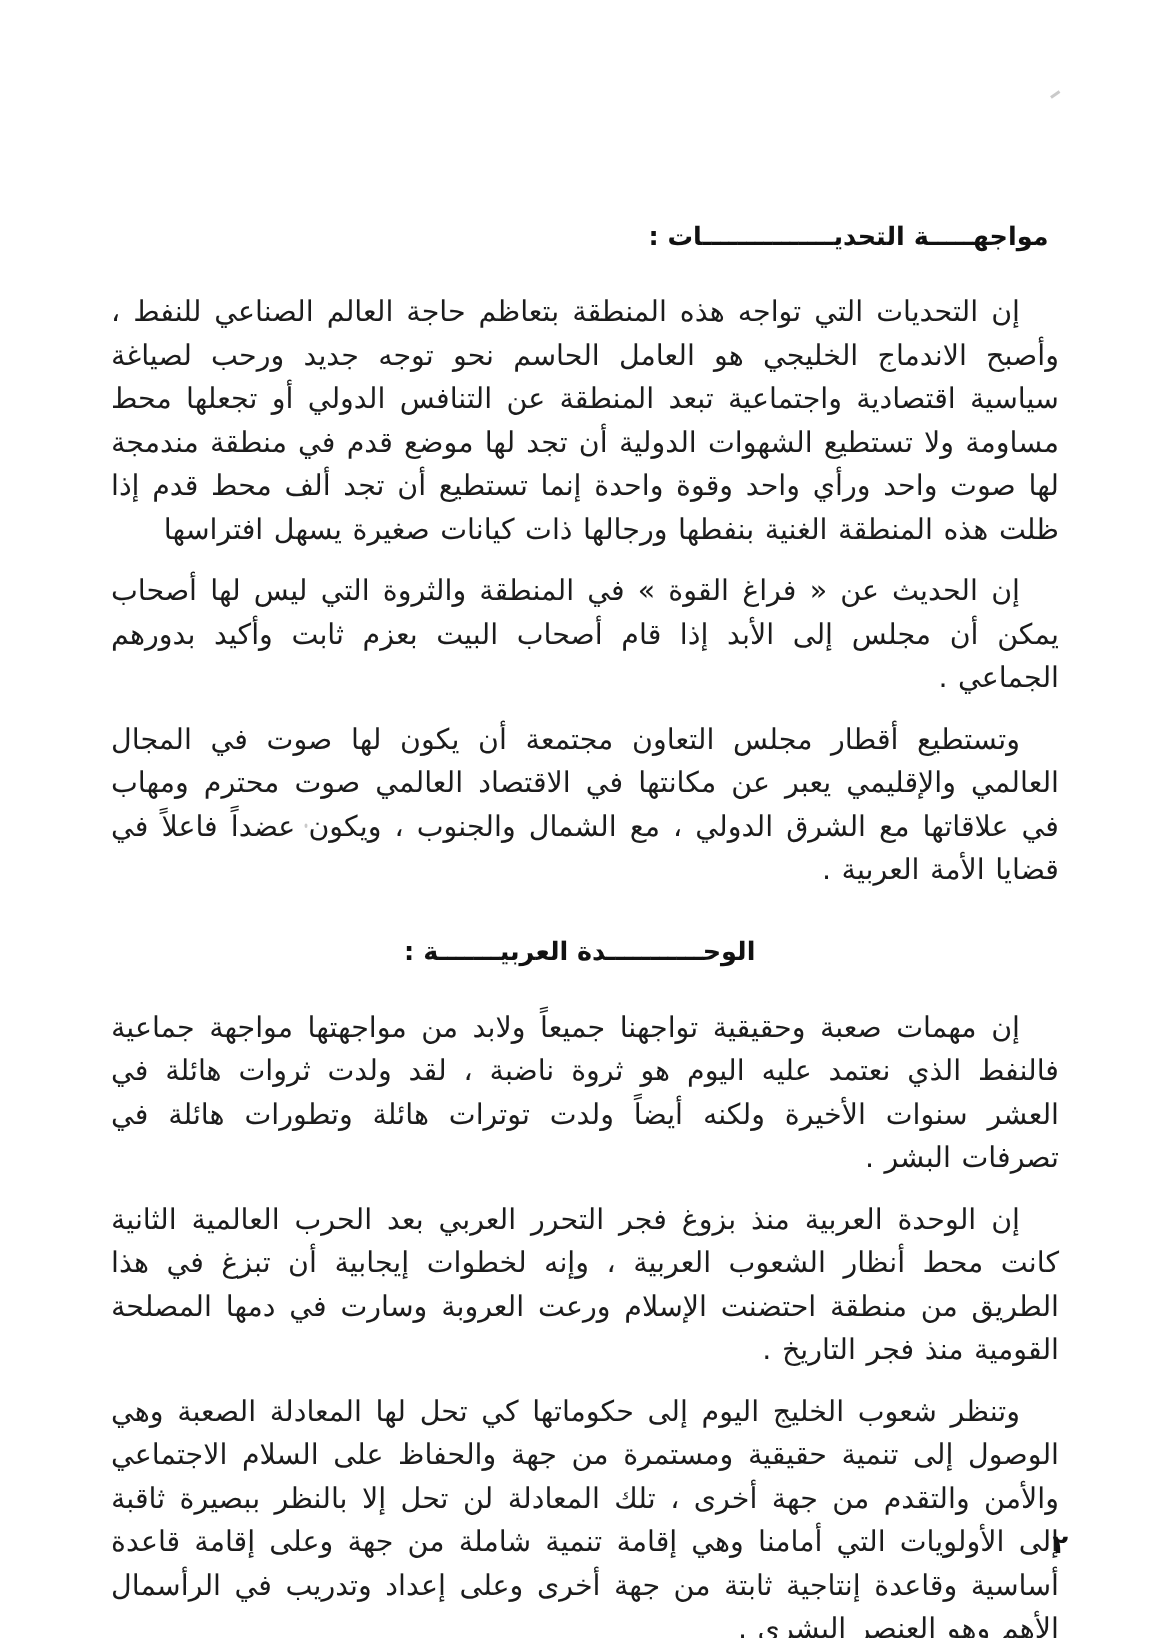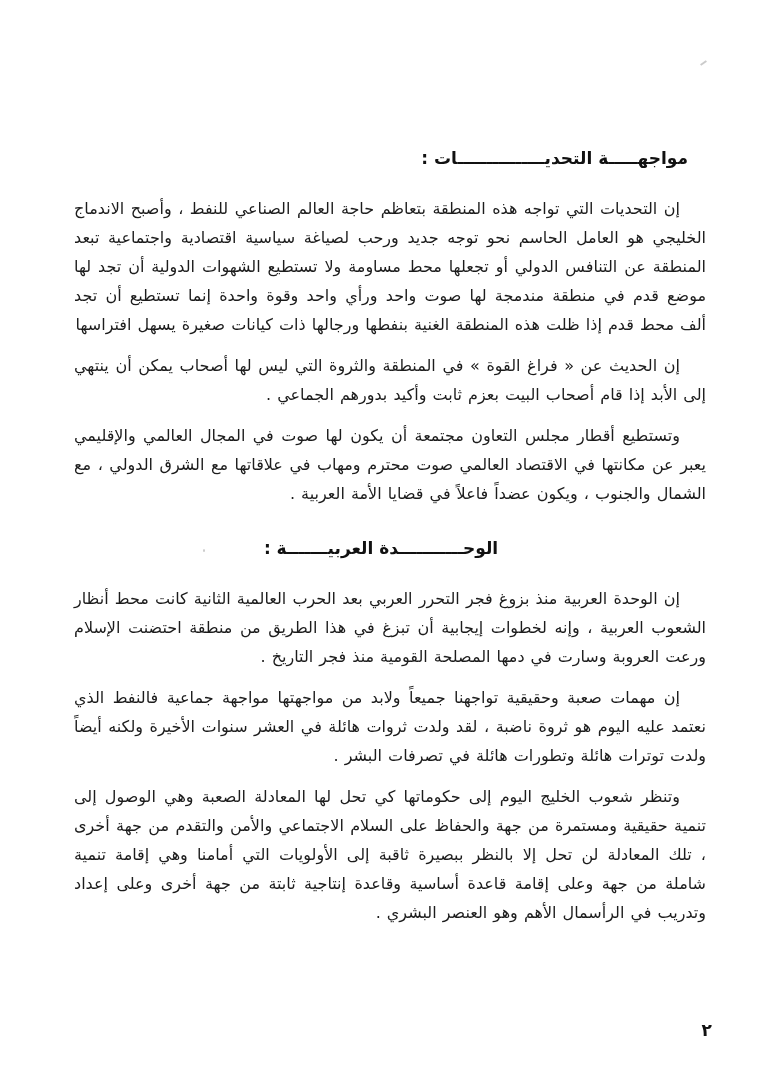--- a/index.html
+++ b/index.html
@@ -20,30 +20,30 @@
   }
   .text-block {
     position: absolute;
     top: 148px;
     right: 72px;
     left: 74px;
   }
   .section-heading {
     font-size: 17px;
     font-weight: 700;
-    margin: 0 18px 26px 0;
+    margin: 0 7px 26px 0;
     letter-spacing: 0.2px;
     color: #111111;
   }
   .section-heading.second {
     margin-top: 30px;
     text-align: center;
   }
   .para {
-    font-size: 16px;
+    font-size: 19px;
     line-height: 29px;
     text-align: justify;
     text-indent: 26px;
     margin: 0 0 12px 0;
     word-spacing: 1px;
   }
   .page-number {
     position: absolute;
     top: 1020px;
     right: 66px;
@@ -79,29 +79,29 @@
 
   <span class="artifact a1"></span>
   <span class="artifact a2"></span>
 
   <main class="text-block">
 
     <h2 class="section-heading">مواجهـــــة التحديـــــــــــــــات :</h2>
 
     <p class="para">إن التحديات التي تواجه هذه المنطقة بتعاظم حاجة العالم الصناعي للنفط ، وأصبح الاندماج الخليجي هو العامل الحاسم نحو توجه جديد ورحب لصياغة سياسية اقتصادية واجتماعية تبعد المنطقة عن التنافس الدولي أو تجعلها محط مساومة ولا تستطيع الشهوات الدولية أن تجد لها موضع قدم في منطقة مندمجة لها صوت واحد ورأي واحد وقوة واحدة إنما تستطيع أن تجد ألف محط قدم إذا ظلت هذه المنطقة الغنية بنفطها ورجالها ذات كيانات صغيرة يسهل افتراسها</p>
 
-    <p class="para">إن الحديث عن « فراغ القوة » في المنطقة والثروة التي ليس لها أصحاب يمكن أن ينتهي إلى الأبد إذا قام أصحاب البيت بعزم ثابت وأكيد بدورهم الجماعي .</p>
+    <p class="para">إن الحديث عن « فراغ القوة » في المنطقة والثروة التي ليس لها أصحاب يمكن أن مجلس إلى الأبد إذا قام أصحاب البيت بعزم ثابت وأكيد بدورهم الجماعي .</p>
 
     <p class="para">وتستطيع أقطار مجلس التعاون مجتمعة أن يكون لها صوت في المجال العالمي والإقليمي يعبر عن مكانتها في الاقتصاد العالمي صوت محترم ومهاب في علاقاتها مع الشرق الدولي ، مع الشمال والجنوب ، ويكون عضداً فاعلاً في قضايا الأمة العربية .</p>
 
     <h2 class="section-heading second">الوحـــــــــــدة العربيـــــــة :</h2>
 
+    <p class="para">إن مهمات صعبة وحقيقية تواجهنا جميعاً ولابد من مواجهتها مواجهة جماعية فالنفط الذي نعتمد عليه اليوم هو ثروة ناضبة ، لقد ولدت ثروات هائلة في العشر سنوات الأخيرة ولكنه أيضاً ولدت توترات هائلة وتطورات هائلة في تصرفات البشر .</p>
+
     <p class="para">إن الوحدة العربية منذ بزوغ فجر التحرر العربي بعد الحرب العالمية الثانية كانت محط أنظار الشعوب العربية ، وإنه لخطوات إيجابية أن تبزغ في هذا الطريق من منطقة احتضنت الإسلام ورعت العروبة وسارت في دمها المصلحة القومية منذ فجر التاريخ .</p>
-
-    <p class="para">إن مهمات صعبة وحقيقية تواجهنا جميعاً ولابد من مواجهتها مواجهة جماعية فالنفط الذي نعتمد عليه اليوم هو ثروة ناضبة ، لقد ولدت ثروات هائلة في العشر سنوات الأخيرة ولكنه أيضاً ولدت توترات هائلة وتطورات هائلة في تصرفات البشر .</p>
 
     <p class="para">وتنظر شعوب الخليج اليوم إلى حكوماتها كي تحل لها المعادلة الصعبة وهي الوصول إلى تنمية حقيقية ومستمرة من جهة والحفاظ على السلام الاجتماعي والأمن والتقدم من جهة أخرى ، تلك المعادلة لن تحل إلا بالنظر ببصيرة ثاقبة إلى الأولويات التي أمامنا وهي إقامة تنمية شاملة من جهة وعلى إقامة قاعدة أساسية وقاعدة إنتاجية ثابتة من جهة أخرى وعلى إعداد وتدريب في الرأسمال الأهم وهو العنصر البشري .</p>
 
   </main>
 
   <div class="page-number">٢</div>
 
 </div>
 
 </body></html>

